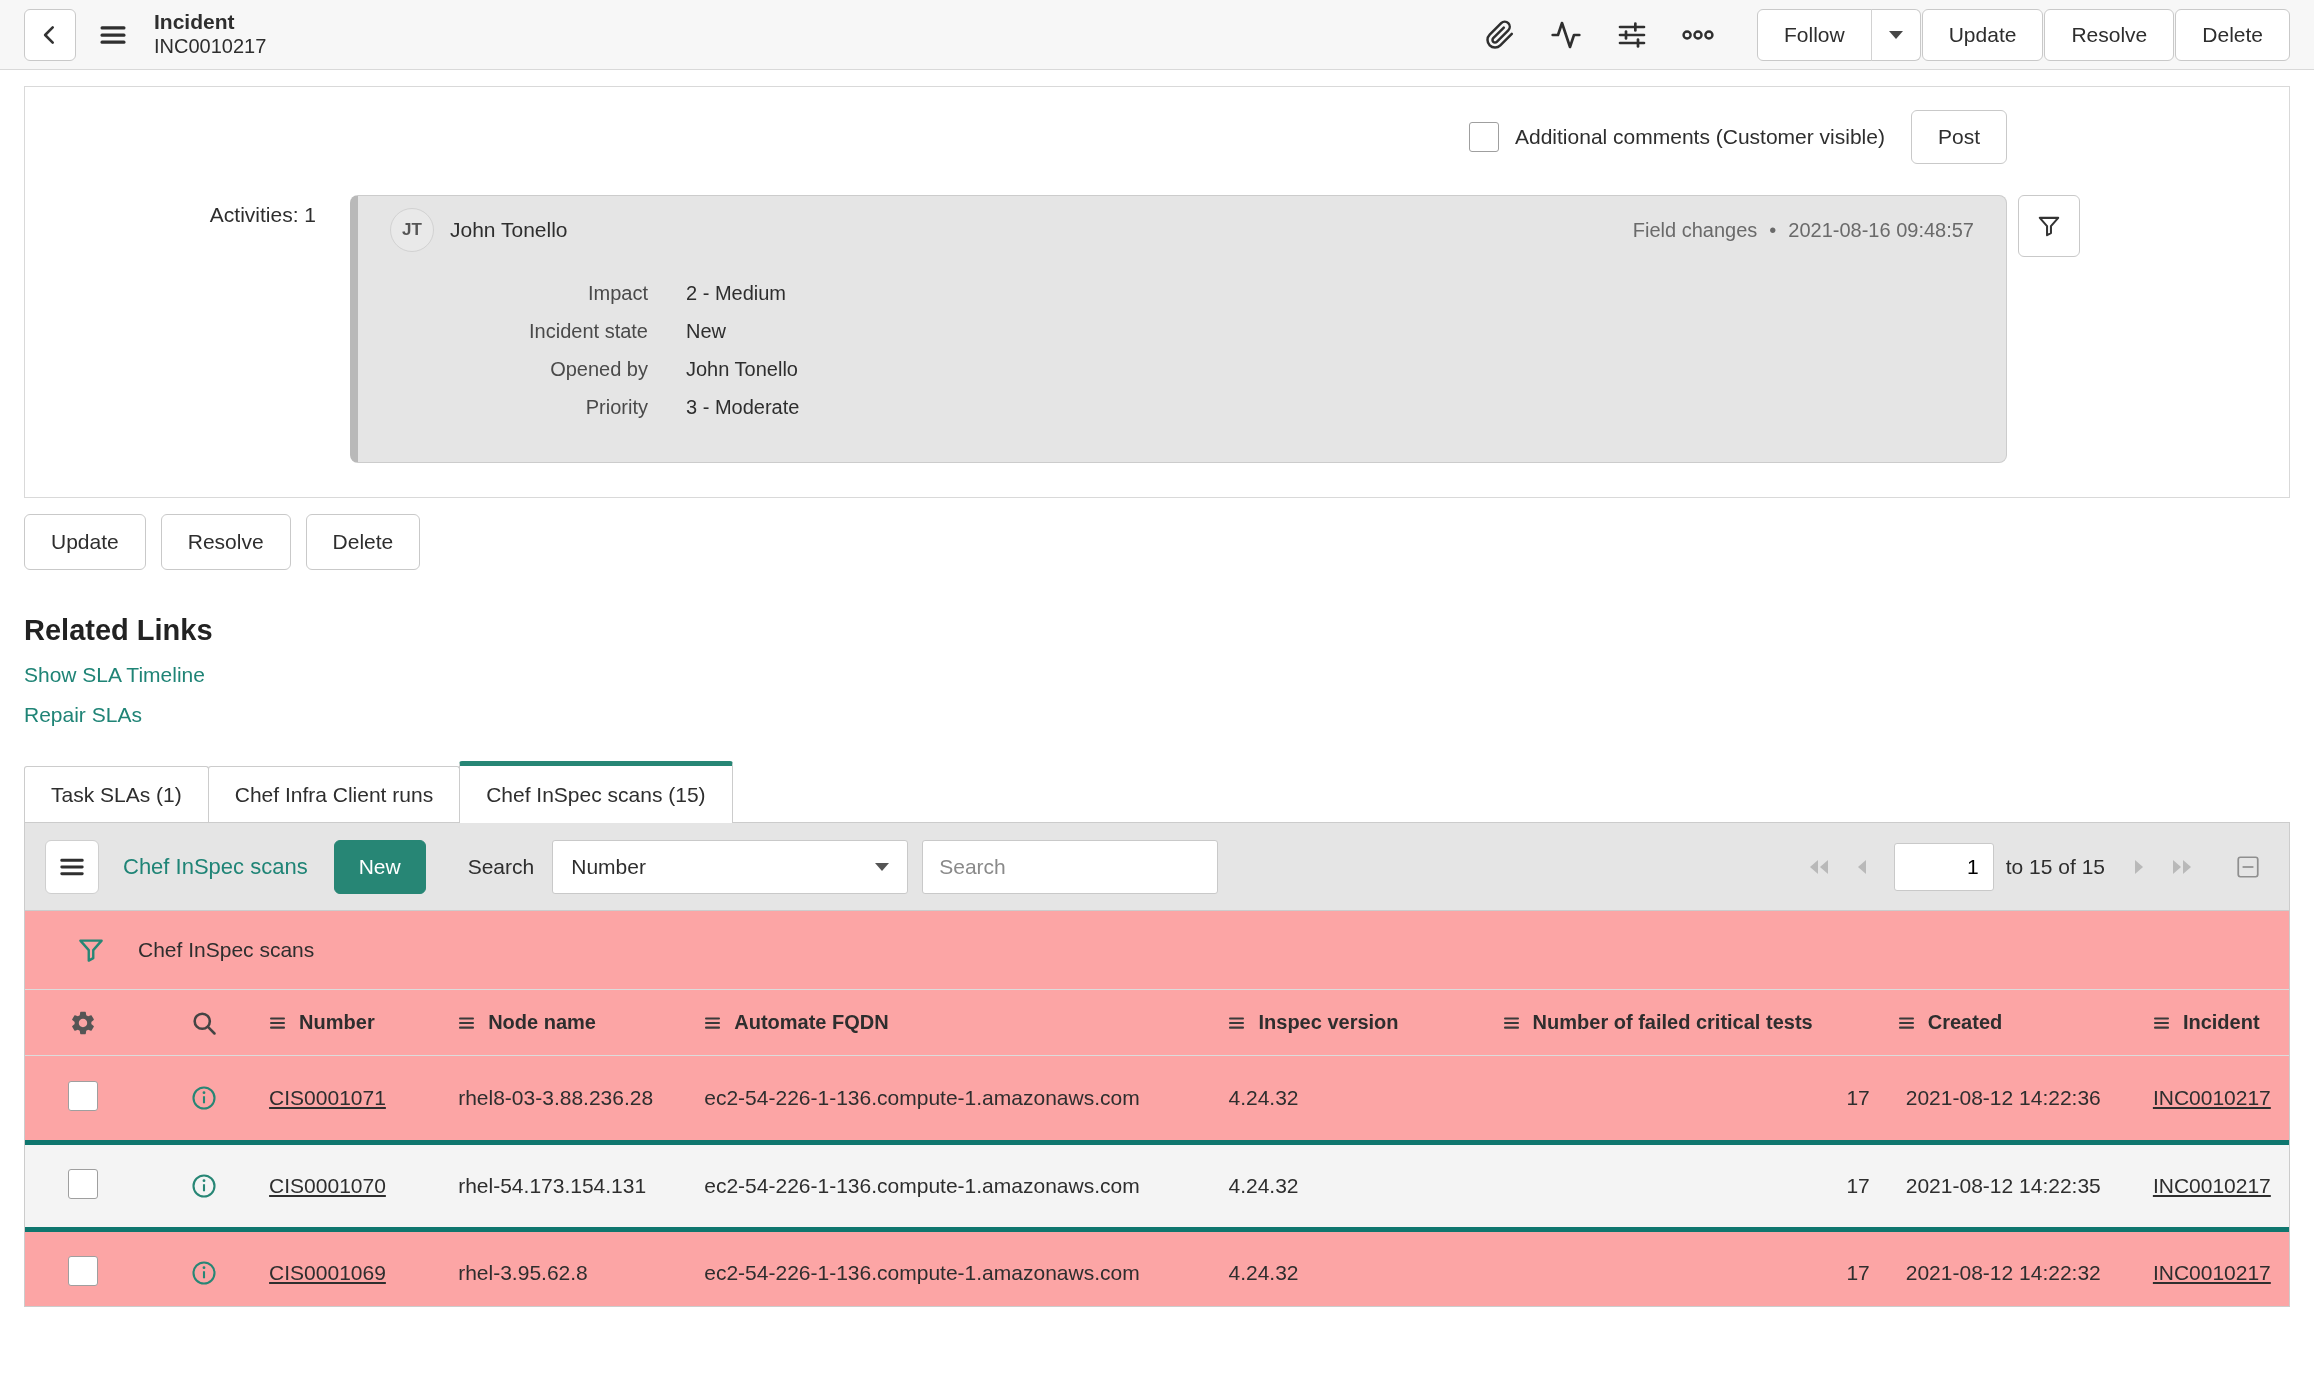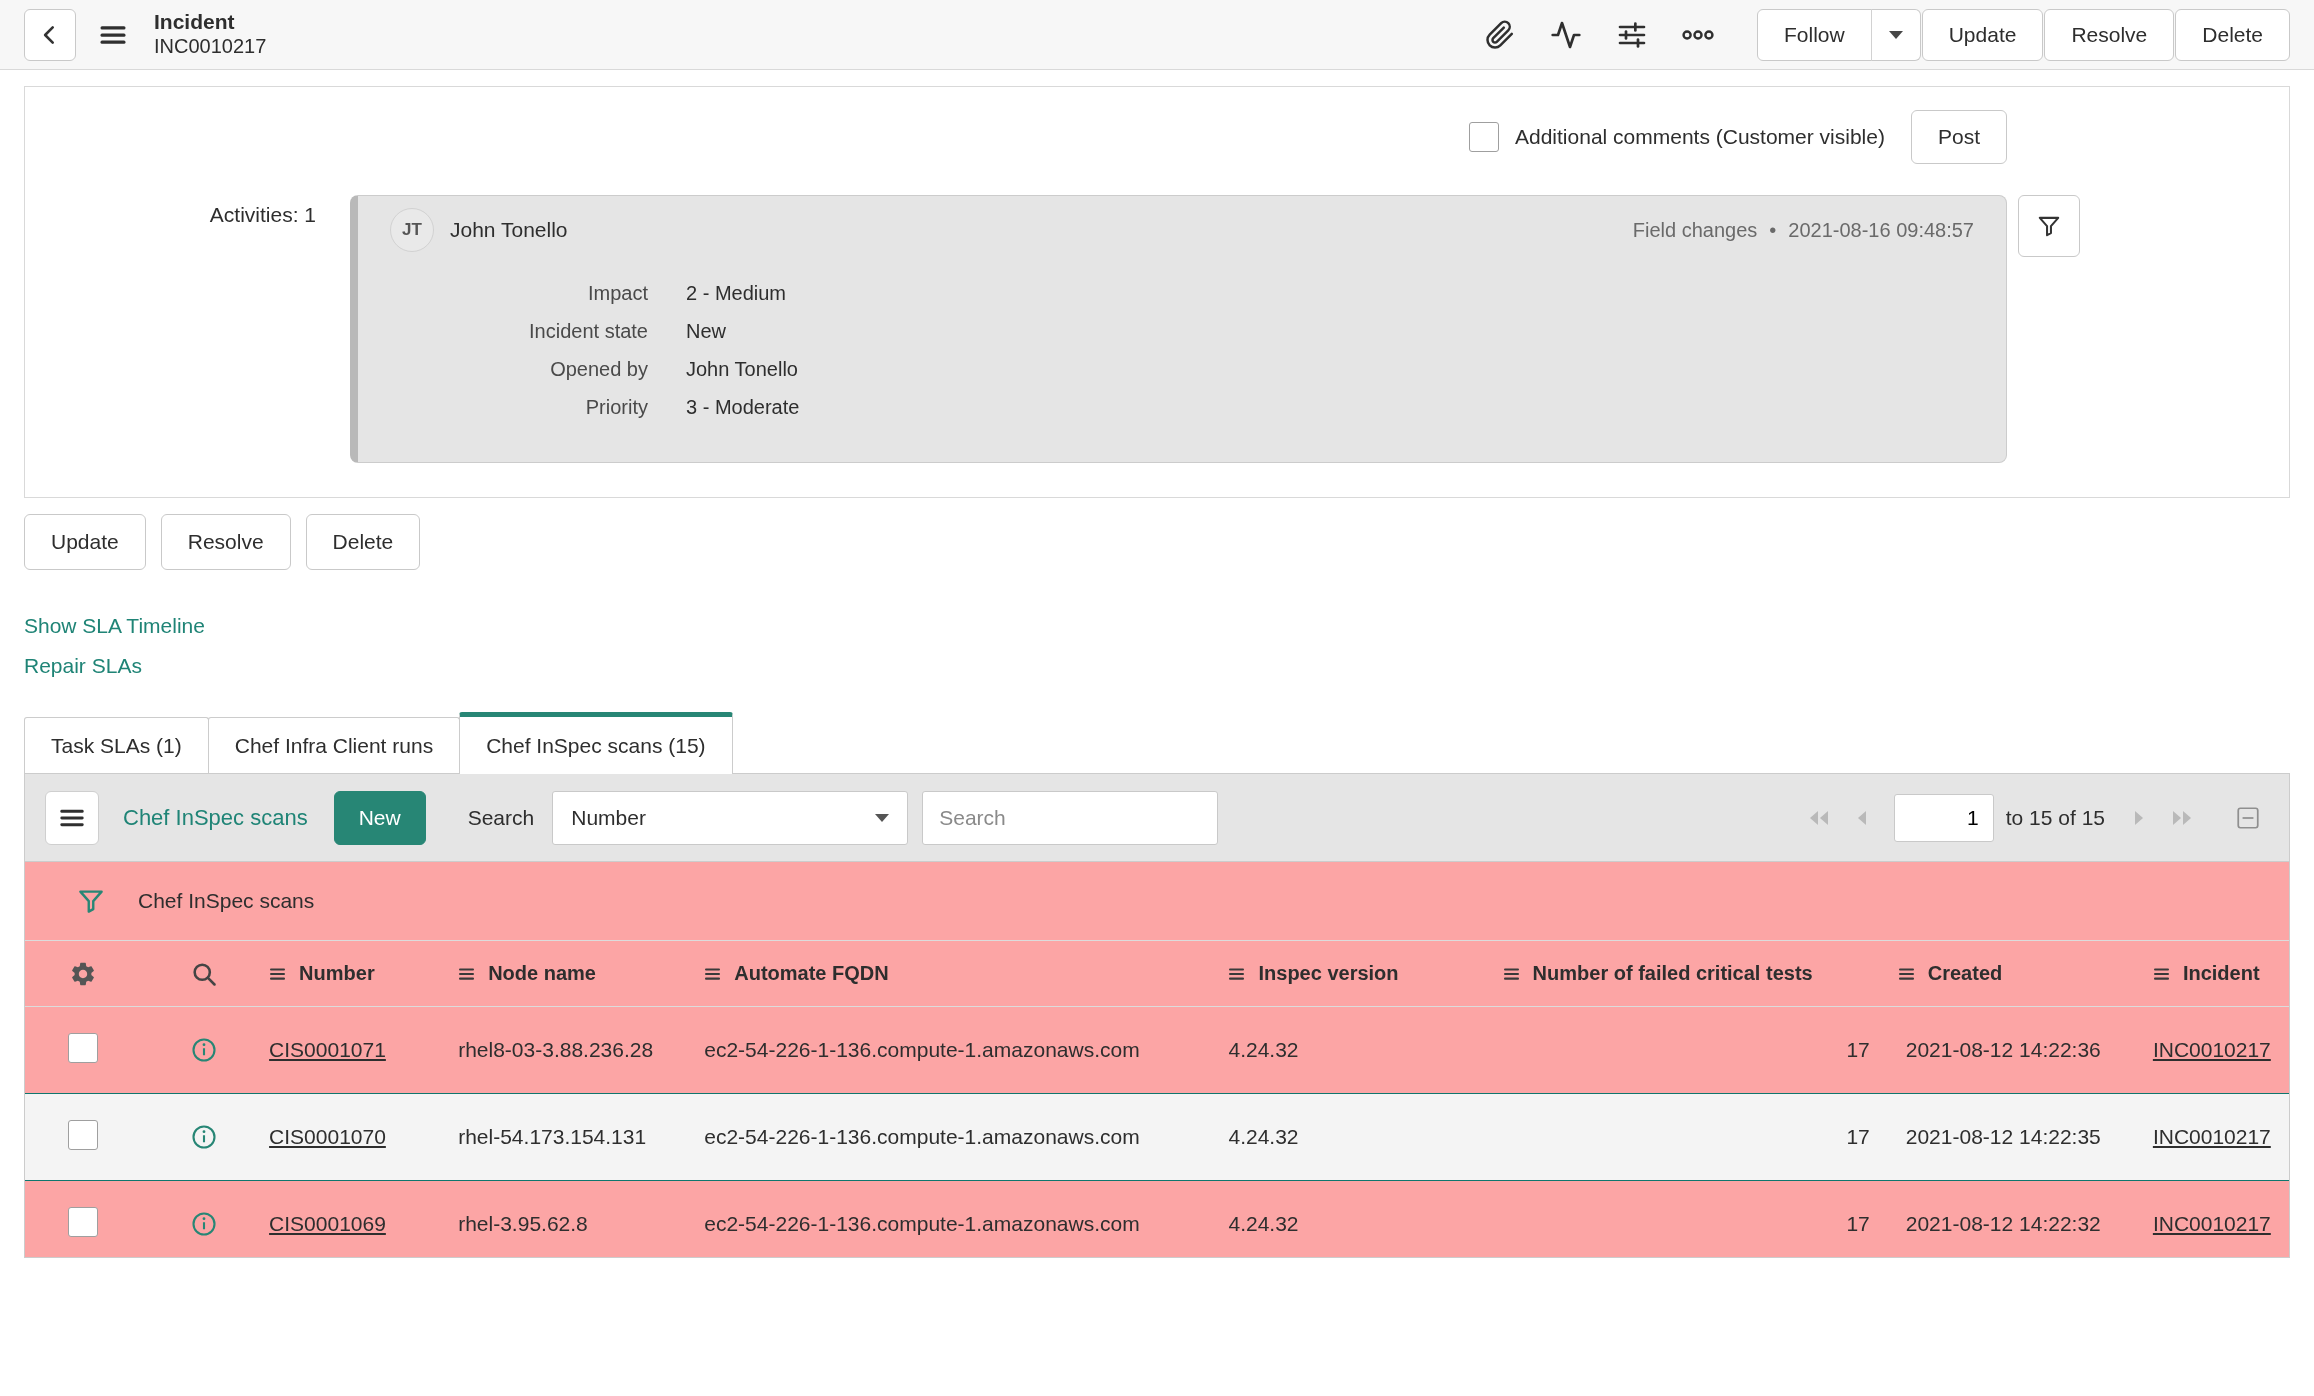--- a/index.html
+++ b/index.html
@@ -93,21 +93,21 @@
   .collapse-btn{margin-left:24px}
 
   .list-breadcrumb{height:78px;display:flex;align-items:center;padding-left:49px}
   .breadcrumb-label{margin-left:30px;font-size:21px}
 
   table{width:100%;border-collapse:collapse;table-layout:fixed}
   thead th{height:66px;font-size:20px;font-weight:700;text-align:left;
     border-top:1px solid #dcdcdc;border-bottom:1px solid #dcdcdc;padding:0 2px}
   .th-inner{display:flex;align-items:center;gap:12px}
   .th-center{justify-content:center}
-  tbody td{height:87px;font-size:21px;border-bottom:1px solid #0f766e;padding:0 2px;white-space:nowrap;overflow:hidden}
+  tbody td{height:87px;font-size:21px;border-bottom:5px solid #0f766e;padding:0 2px;white-space:nowrap;overflow:hidden}
   tbody tr:nth-child(even){background:#f4f4f4}
   .td-center{text-align:center}
   .td-right{text-align:right;padding-right:26px}
   .cell-link{color:#2e2e2e;text-decoration:underline}
   .info-wrap{display:flex;justify-content:center}
   .gear-glyph{color:#555}
 </style>
 </head>
 <body>
 
@@ -235,20 +235,21 @@
   </div>
 </section>
 
 <div class="form-actions">
   <button class="btn">Update</button>
   <button class="btn">Resolve</button>
   <button class="btn">Delete</button>
 </div>
 
 <div class="related-links">
+  <div class="related-title">Related Links</div>
   <a class="related-link" href="#">Show SLA Timeline</a>
   <a class="related-link" href="#">Repair SLAs</a>
 </div>
 
 <div class="tabs">
   <div class="tab">Task SLAs (1)</div>
   <div class="tab">Chef Infra Client runs</div>
   <div class="tab active">Chef InSpec scans (15)</div>
 </div>
 

